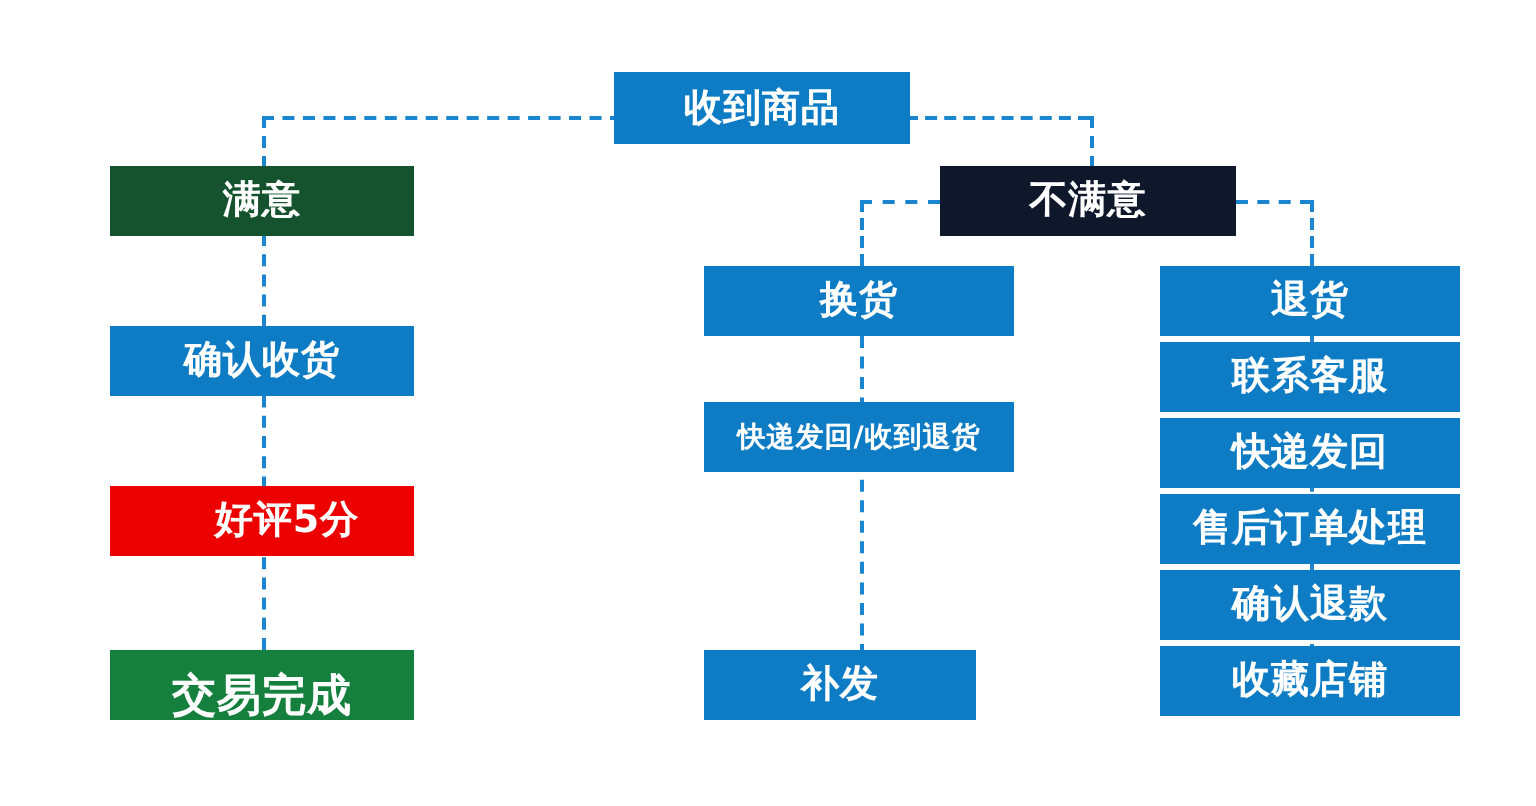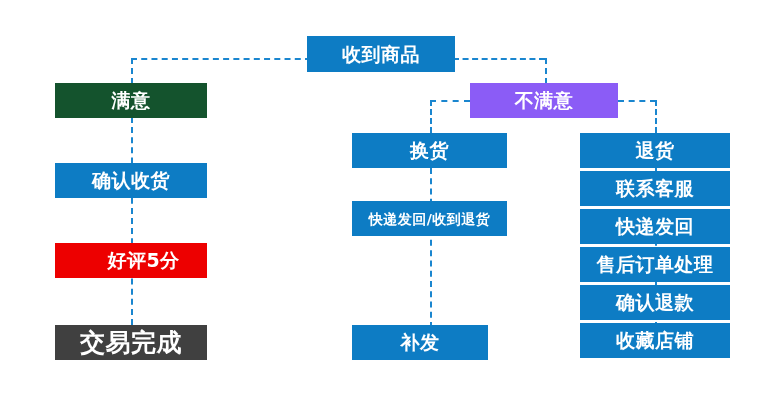--- a/index.html
+++ b/index.html
@@ -84,25 +84,25 @@
   </div>
 
   <div class="node" style="left: 55px; top: 163px; width: 152px; height: 35px; font-size: 19px; background: rgb(13, 124, 196); color: rgb(255, 255, 255);">
     <span class="node-label">确认收货</span>
   </div>
 
   <div class="node red" style="left: 55px; top: 243px; width: 152px; height: 35px; font-size: 19px; background: rgb(237, 0, 0); color: rgb(255, 255, 255); padding-left: 25px;">
     <span class="node-label">好评5分</span>
   </div>
 
-  <div class="node" style="left: 55px; top: 325px; width: 152px; height: 35px; font-size: 25px; background: #404040; color: rgb(255, 255, 255);">
+  <div class="node" style="left: 55px; top: 325px; width: 152px; height: 35px; font-size: 22px; background: #15803d; color: rgb(255, 255, 255); align-items: flex-end;">
     <span class="node-label">交易完成</span>
   </div>
 
-  <div class="node" style="left: 470px; top: 83px; width: 148px; height: 35px; font-size: 19px; background: #8b5cf6; color: rgb(255, 255, 255);">
+  <div class="node" style="left: 470px; top: 83px; width: 148px; height: 35px; font-size: 19px; background: #0f172a; color: rgb(255, 255, 255);">
     <span class="node-label">不满意</span>
   </div>
 
   <div class="node" style="left: 352px; top: 133px; width: 155px; height: 35px; font-size: 19px; background: rgb(13, 124, 196); color: rgb(255, 255, 255);">
     <span class="node-label">换货</span>
   </div>
 
   <div class="node" style="left: 352px; top: 201px; width: 155px; height: 35px; font-size: 14px; background: rgb(13, 124, 196); color: rgb(255, 255, 255);">
     <span class="node-label">快递发回/收到退货</span>
   </div>

